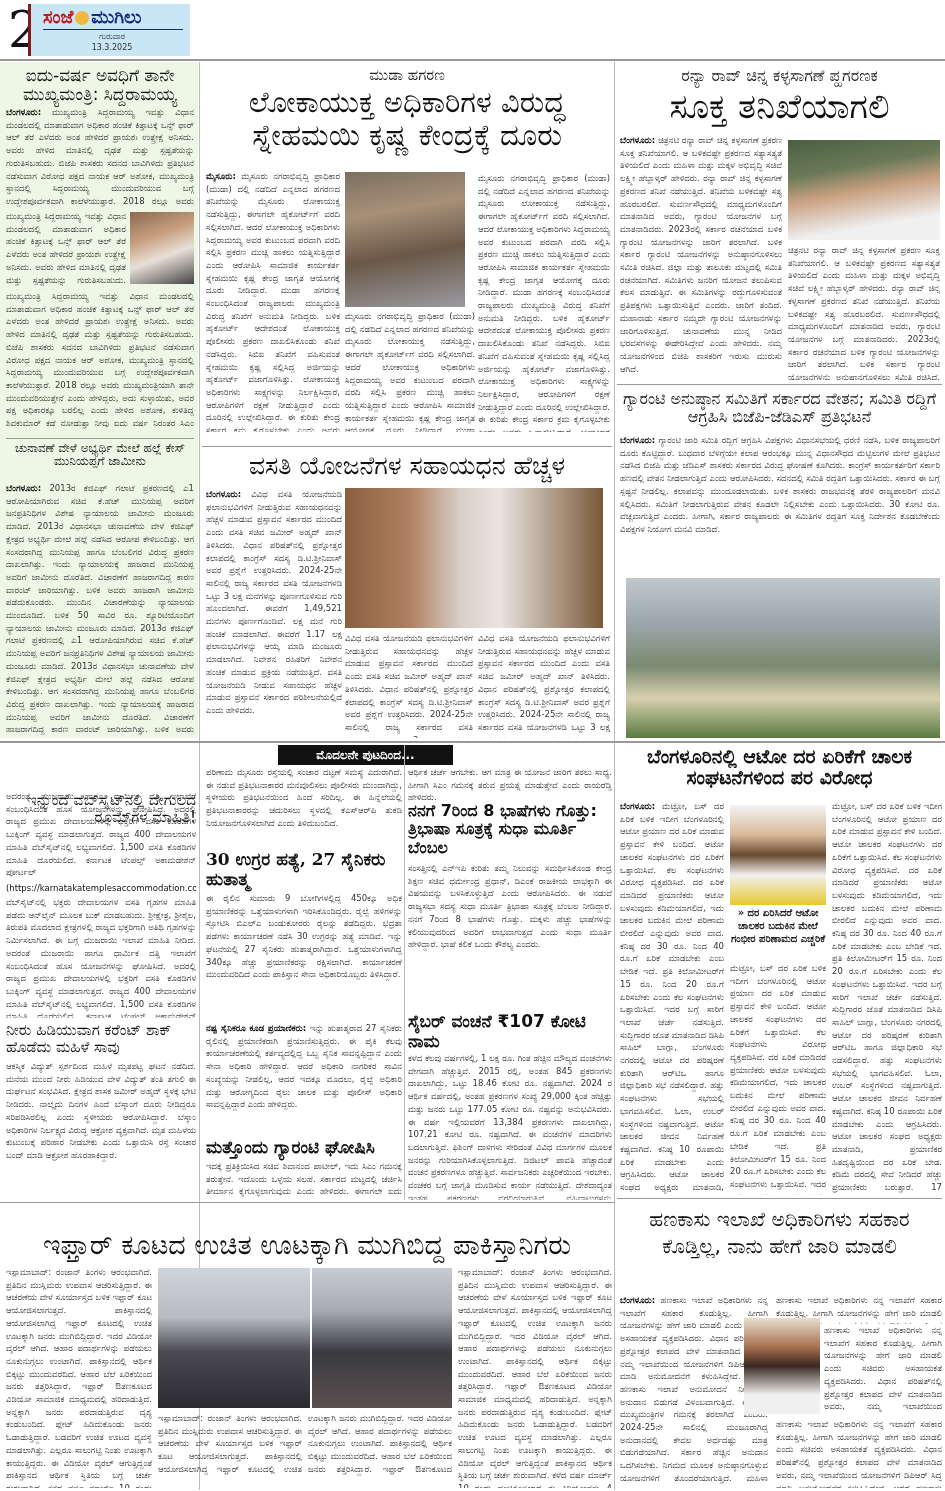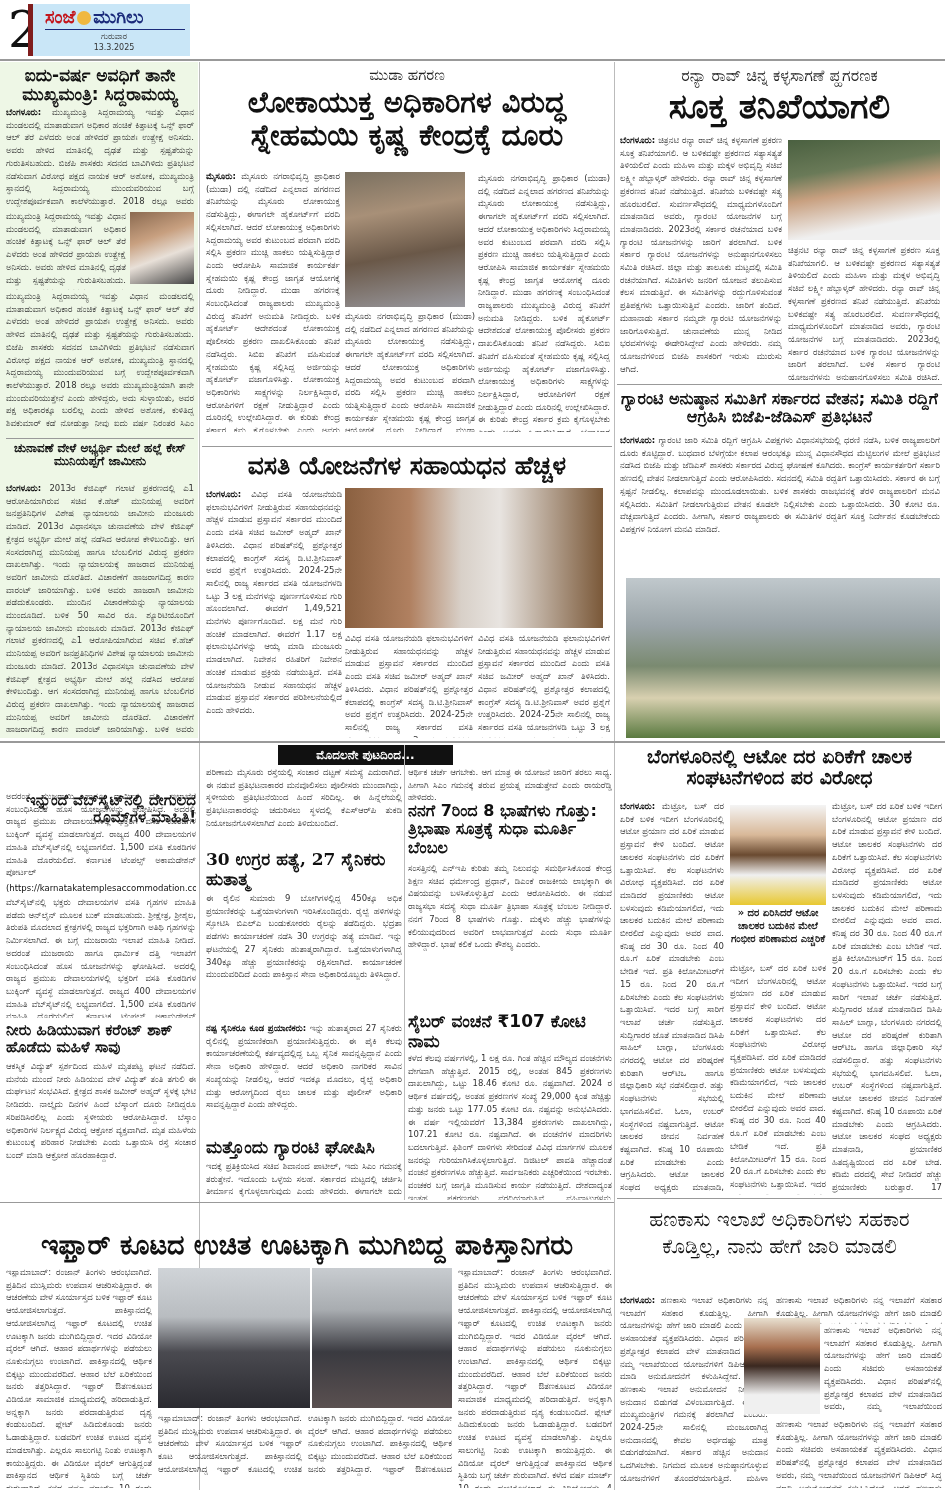--- a/index.html
+++ b/index.html
@@ -1,30 +1,30 @@
 <!DOCTYPE html>
 <html><head>
 <meta charset="utf-8">
 <style>
 *{box-sizing:border-box;margin:0;padding:0}
 body{width:945px;height:1491px;background:#fff;font-family:"DejaVu Sans",sans-serif;color:#111;position:relative;overflow:hidden}
 .abs{position:absolute}
 .masthead{left:0;top:0;width:945px;height:60px}
 .pnum{left:8px;top:4px;font-family:"DejaVu Serif",serif;font-size:50px;line-height:52px;color:#111}
-.logo-box{left:28px;top:4px;width:162px;height:52px;background:#c9e6f7;border-left:5px solid #7f1d1d}
+.logo-box{left:28px;top:4px;width:162px;height:52px;background:#c9e6f7;border-left:3px solid #7f1d1d}
 .logo-name{left:12px;top:2px;font-size:18px;font-weight:bold;color:#c3161c}
 .logo-name span{color:#1a2a7a}
 .logo-line{left:12px;top:25px;width:140px;height:1px;background:#1a2a7a}
 .logo-day{left:0;width:162px;top:28px;text-align:center;font-size:8px;color:#333}
 .logo-date{left:0;width:162px;top:39px;text-align:center;font-size:8px;color:#333}
 .section-tag{left:718px;top:28px;width:222px;height:28px;background:#e8e8e8;font-size:18px;text-align:center;line-height:28px;color:#222}
 .rule{background:#999}
 .vrule{background:#bbb;width:1px}
 .panel-green{background:#eef7e6}
-.hl{font-weight:bold;line-height:1.1;text-align:center;color:#111}
+.hl{font-weight:normal;line-height:1.1;text-align:center;color:#111}
 .kicker{text-align:center;font-size:15px;color:#222}
 .body-text{font-size:8.5px;line-height:12.7px;color:#333;text-align:justify;overflow:hidden}
 .body-text b{color:#111}
 .photo{background:#777;overflow:hidden}
 .caption{font-size:10px;font-weight:bold;text-align:center;color:#222;line-height:1.3}
 .banner{background:#111;color:#fff;font-size:12px;font-weight:bold;text-align:center;line-height:20px}
 .sub-hl{font-weight:bold;font-size:17px;line-height:1.15;color:#111}
 </style>
 </head>
 <body>

